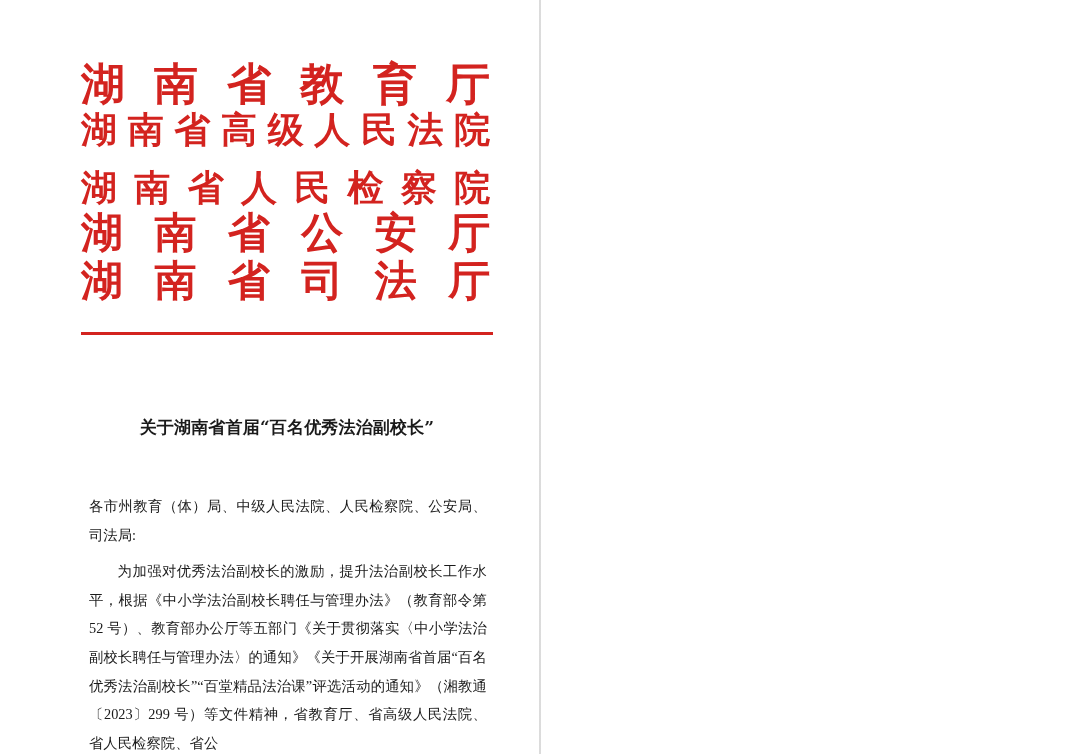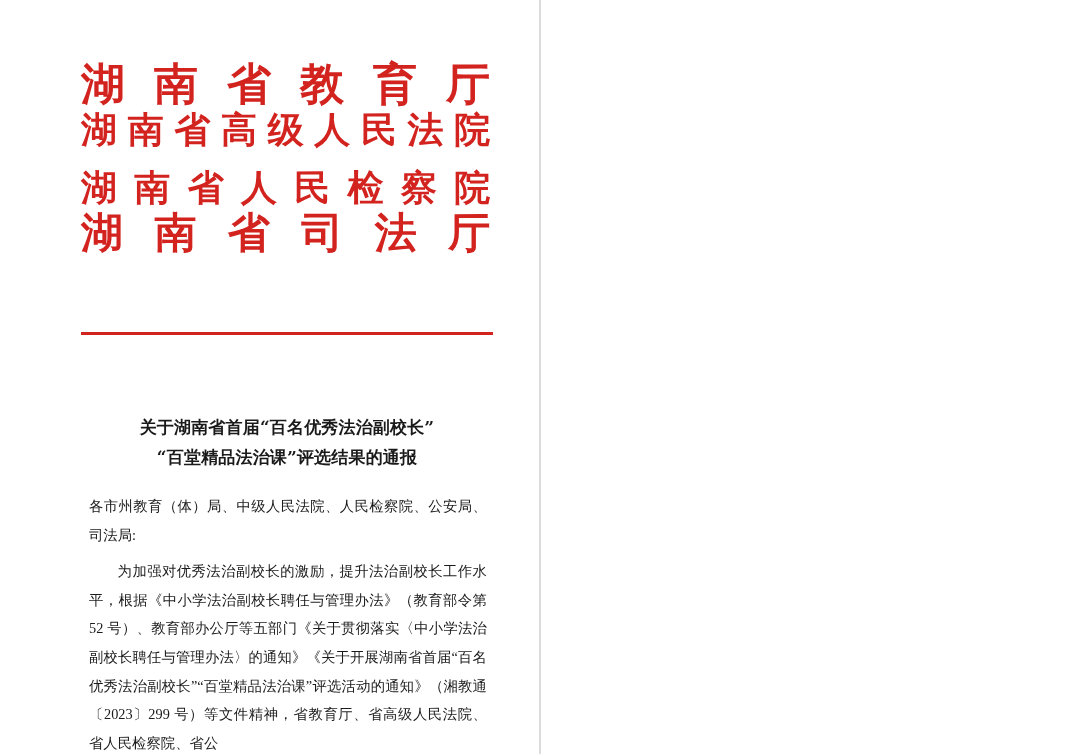--- a/index.html
+++ b/index.html
@@ -120,29 +120,29 @@
 <body>
 
 <div class="doc-spread">
 
   <div class="page page-left">
 
     <div class="letterhead">
       <span class="lh-line lh-1">湖南省教育厅</span>
       <span class="lh-line lh-2">湖南省高级人民法院</span>
       <span class="lh-line lh-3">湖南省人民检察院</span>
+      <span class="lh-line lh-4">湖南省公安厅</span>
       <span class="lh-line lh-5">湖南省司法厅</span>
     </div>
 
     <div class="lh-rule"></div>
 
 
     <div class="doc-title">
       <div>关于湖南省首届“百名优秀法治副校长”</div>
-      <div>“百堂精品法治课”评选结果的通报</div>
     </div>
 
     <div class="body-block">
       <p>各市州教育（体）局、中级人民法院、人民检察院、公安局、司法局:</p>
       <p class="indent2">为加强对优秀法治副校长的激励，提升法治副校长工作水平，根据《中小学法治副校长聘任与管理办法》（教育部令第 52 号）、教育部办公厅等五部门《关于贯彻落实〈中小学法治副校长聘任与管理办法〉的通知》《关于开展湖南省首届“百名优秀法治副校长”“百堂精品法治课”评选活动的通知》（湘教通〔2023〕299 号）等文件精神，省教育厅、省高级人民法院、省人民检察院、省公</p>
     </div>
 
   </div>
 
   <div class="spine"></div>

